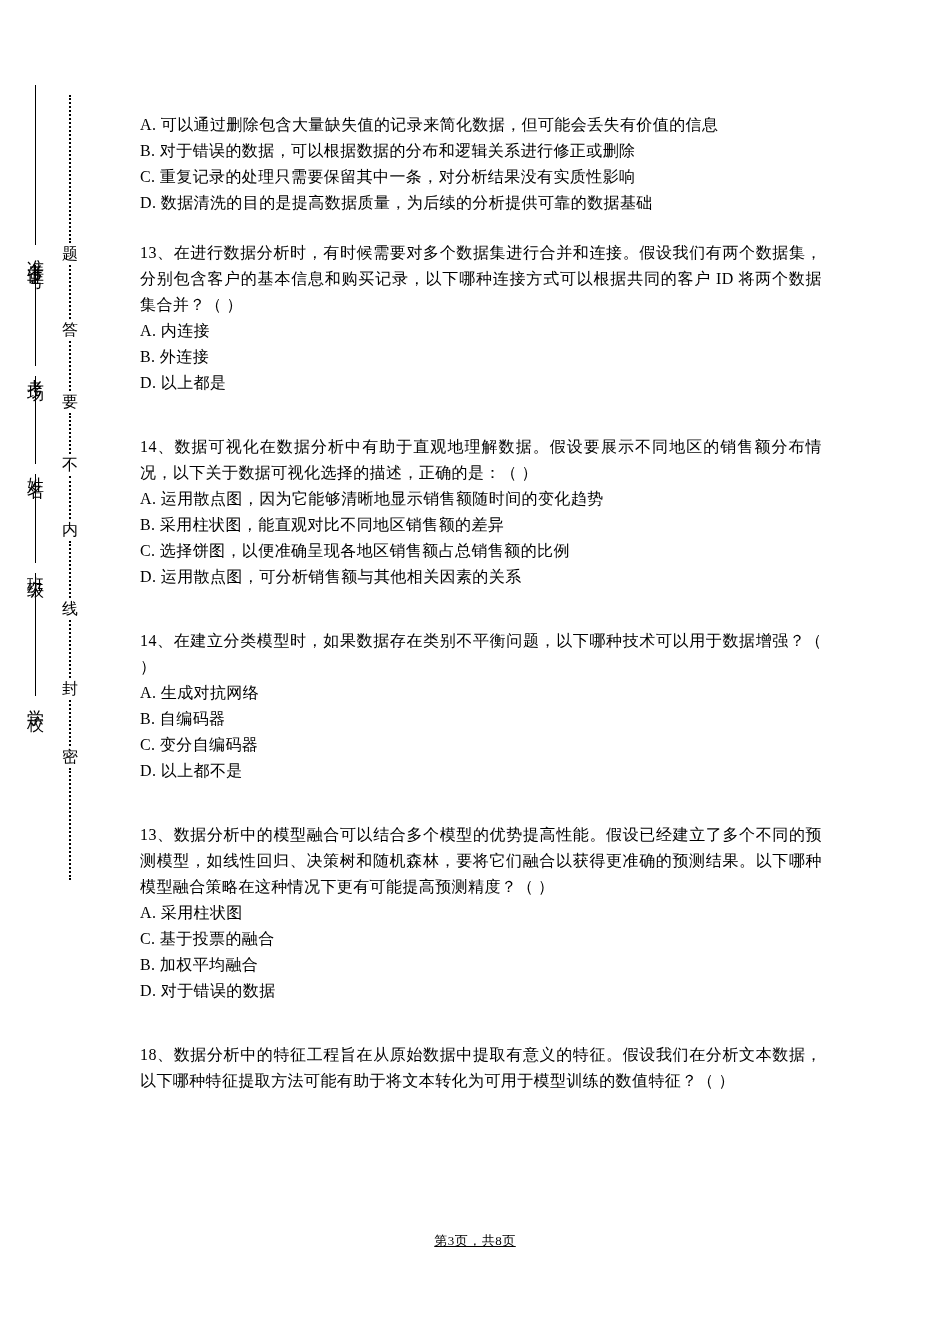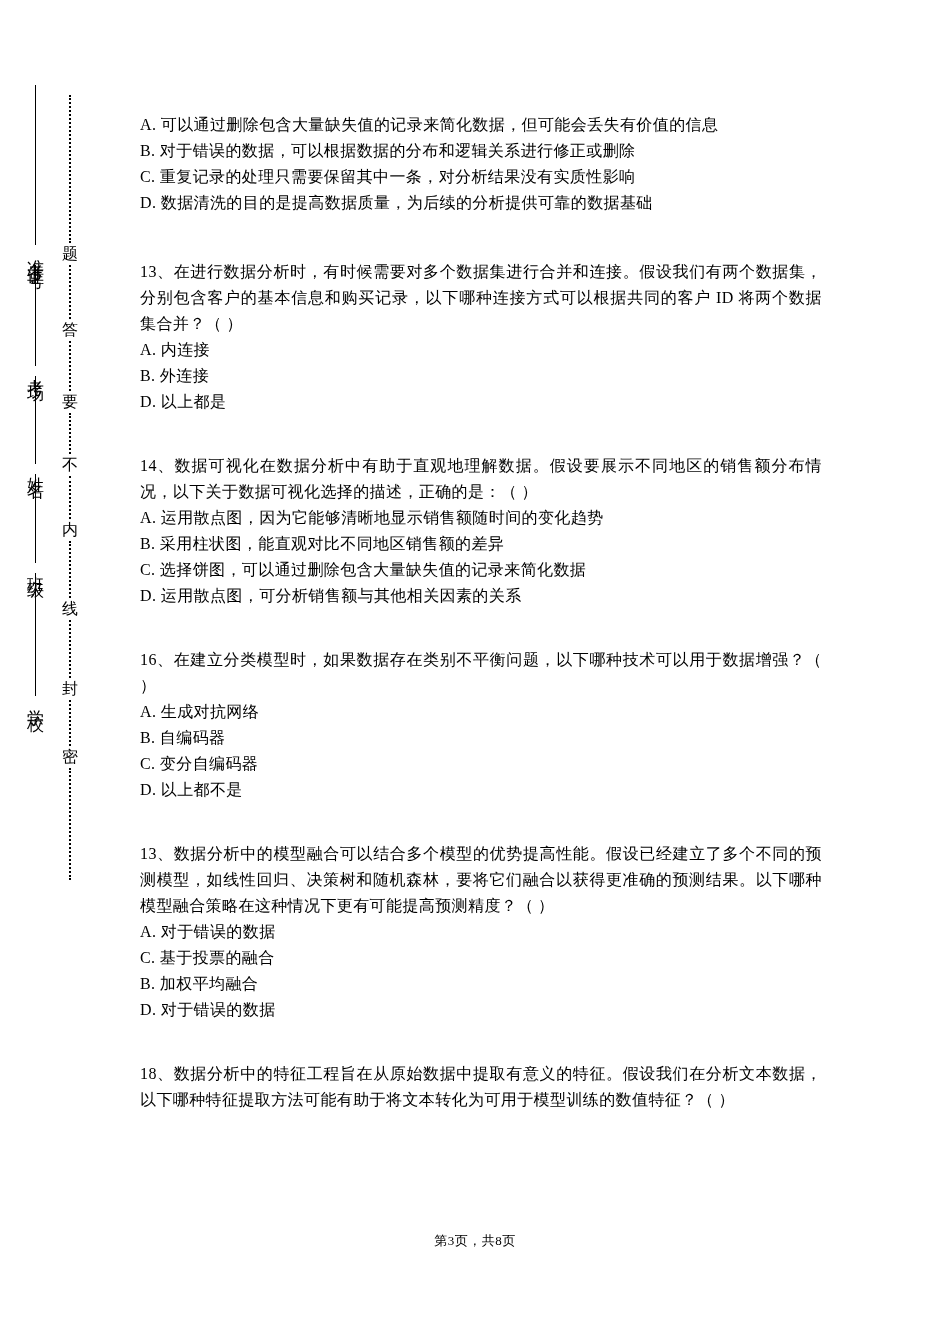--- a/index.html
+++ b/index.html
@@ -39,27 +39,27 @@
   .seal-char { font-size:16px; line-height:22px; }
 
   
   .content {
     position:absolute; left:140px; top:100px; width:682px;
     font-size:16px; line-height:26px;
     letter-spacing:0.4px;
     text-align:justify;
   }
   .question { margin-top:38px; }
-  .question.first-after-break { margin-top:43px; }
+  .question.first-after-break { margin-top:24px; }
   .stem { }
   .option { }
 
   .footer {
     position:absolute; left:0; top:1232px; width:950px;
-    text-align:center; font-size:13px; letter-spacing:0.5px;
+    text-align:center; font-size:13px; letter-spacing:0.5px;text-decoration:underline;
   }
 </style>
 </head>
 <body>
 
 <div class="page">
 
   <div class="fields-col">
     <div class="field-underline fl-a"></div>
     <span class="field-label">准考证号</span>
@@ -106,36 +106,36 @@
       <div class="stem">13、在进行数据分析时，有时候需要对多个数据集进行合并和连接。假设我们有两个数据集，分别包含客户的基本信息和购买记录，以下哪种连接方式可以根据共同的客户 ID 将两个数据集合并？（ ）</div>
       <div class="option">A. 内连接</div>
       <div class="option">B. 外连接</div>
       <div class="option">D. 以上都是</div>
     </div>
 
     <div class="question">
       <div class="stem">14、数据可视化在数据分析中有助于直观地理解数据。假设要展示不同地区的销售额分布情况，以下关于数据可视化选择的描述，正确的是：（ ）</div>
       <div class="option">A. 运用散点图，因为它能够清晰地显示销售额随时间的变化趋势</div>
       <div class="option">B. 采用柱状图，能直观对比不同地区销售额的差异</div>
-      <div class="option">C. 选择饼图，可以通过删除包含大量缺失值的记录来简化数据</div>
+      <div class="option">C. 选择饼图，以便准确呈现各地区销售额占总销售额的比例</div>
       <div class="option">D. 运用散点图，可分析销售额与其他相关因素的关系</div>
     </div>
 
 
     <div class="question">
-      <div class="stem">16、在建立分类模型时，如果数据存在类别不平衡问题，以下哪种技术可以用于数据增强？（ ）</div>
+      <div class="stem">14、在建立分类模型时，如果数据存在类别不平衡问题，以下哪种技术可以用于数据增强？（ ）</div>
       <div class="option">A. 生成对抗网络</div>
       <div class="option">B. 自编码器</div>
       <div class="option">C. 变分自编码器</div>
       <div class="option">D. 以上都不是</div>
     </div>
 
     <div class="question">
       <div class="stem">13、数据分析中的模型融合可以结合多个模型的优势提高性能。假设已经建立了多个不同的预测模型，如线性回归、决策树和随机森林，要将它们融合以获得更准确的预测结果。以下哪种模型融合策略在这种情况下更有可能提高预测精度？（ ）</div>
-      <div class="option">A. 对于错误的数据</div>
+      <div class="option">A. 采用柱状图</div>
       <div class="option">C. 基于投票的融合</div>
       <div class="option">B. 加权平均融合</div>
       <div class="option">D. 对于错误的数据</div>
     </div>
 
     <div class="question">
       <div class="stem">18、数据分析中的特征工程旨在从原始数据中提取有意义的特征。假设我们在分析文本数据，以下哪种特征提取方法可能有助于将文本转化为可用于模型训练的数值特征？（ ）</div>
     </div>
 
   </div>

